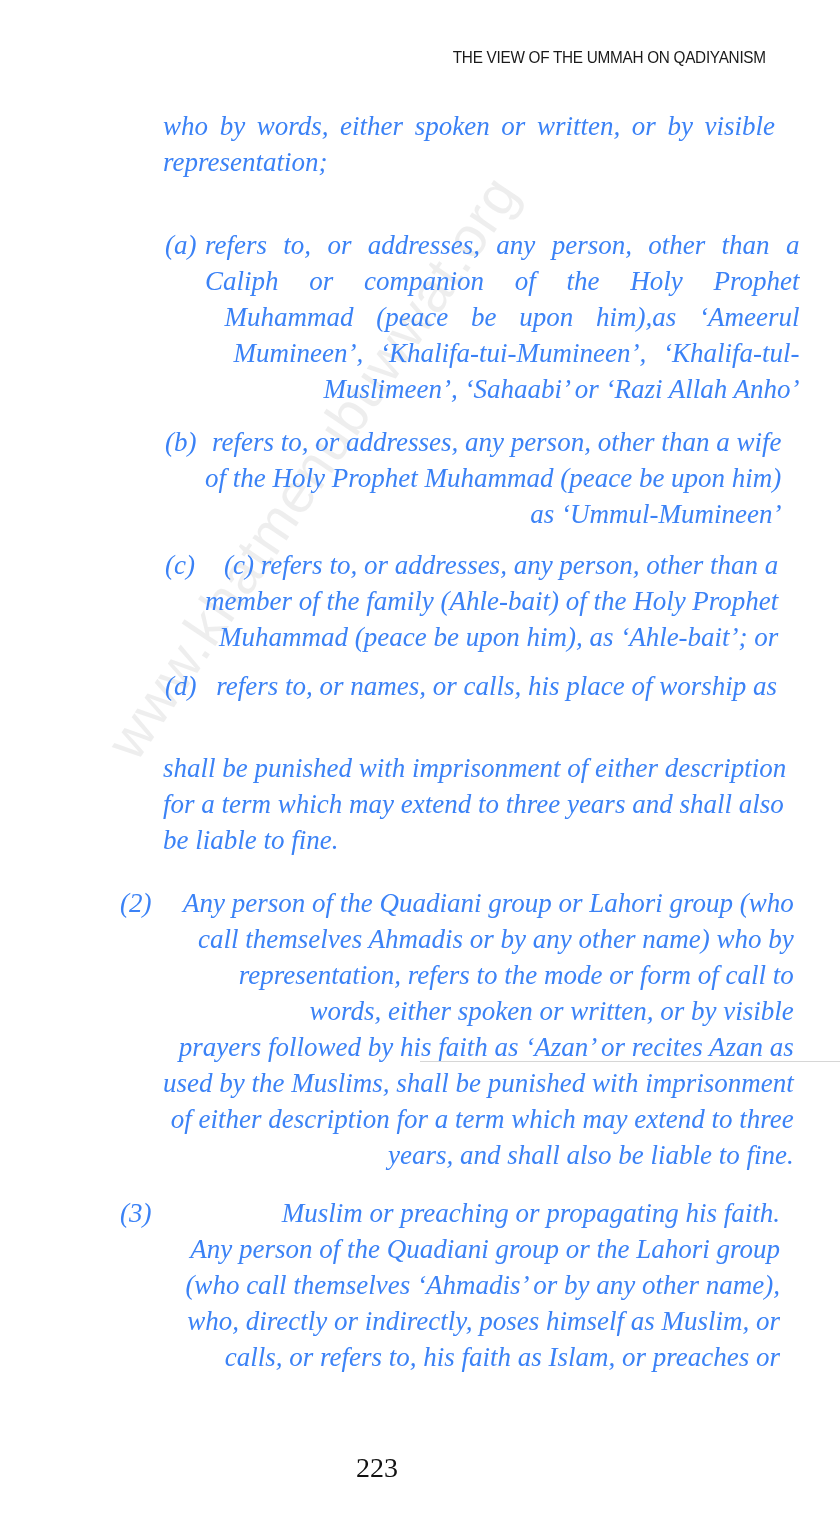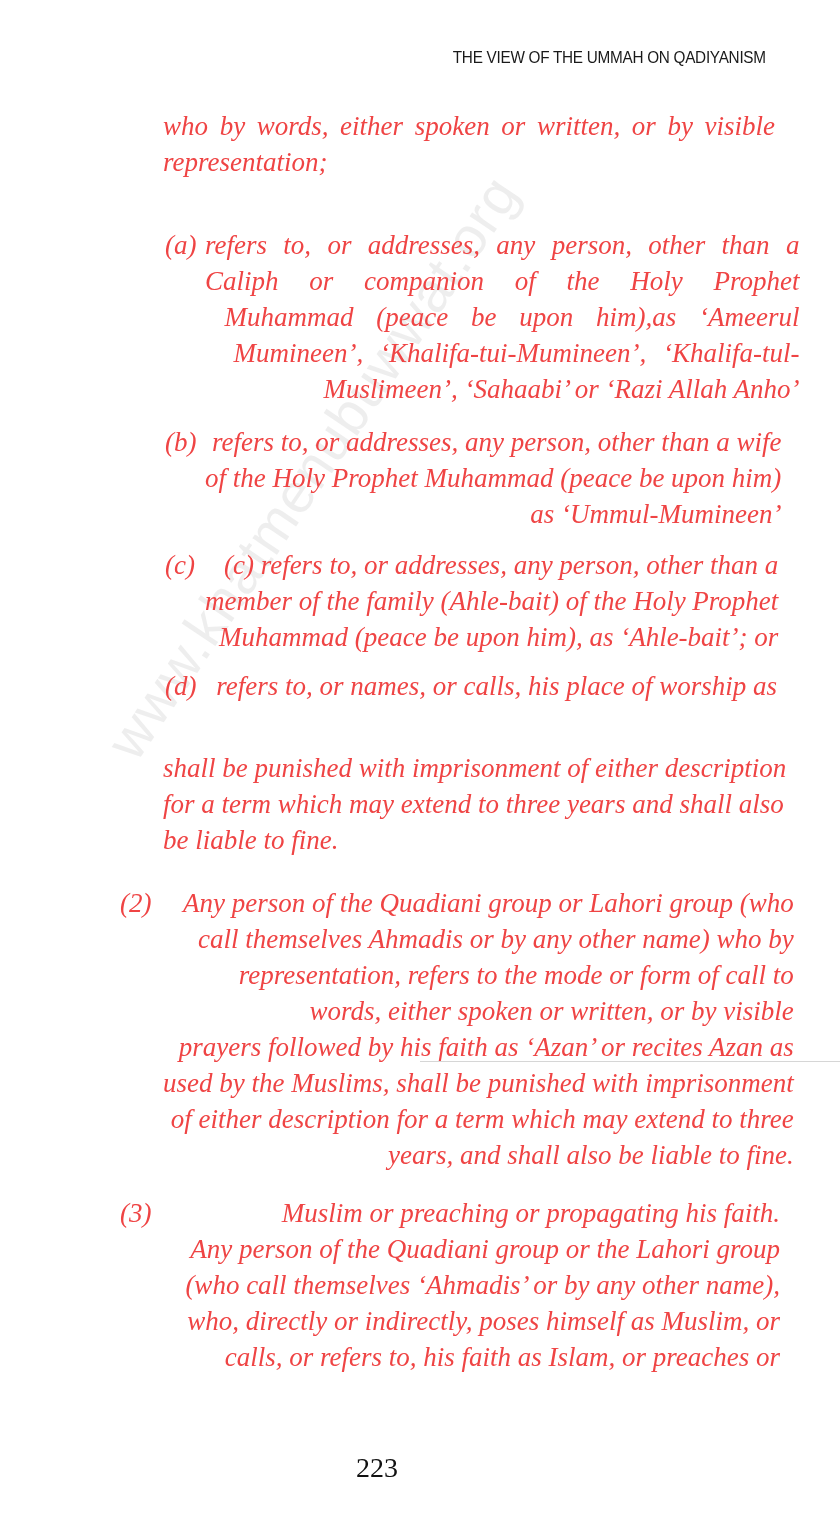--- a/index.html
+++ b/index.html
@@ -30,21 +30,21 @@
       color: #1a1a1a;
       transform: scaleX(0.9);
       transform-origin: right center;
       white-space: nowrap;
     }
     .body-text {
       font-family: "Liberation Serif", serif;
       font-style: italic;
       font-size: 27px;
       line-height: 36px;
-      color: #ef4444;
+      color: #3b82f6;
     }
     .para-lead {
       position: absolute;
       left: 163px;
       width: 612px;
       text-align: justify;
       text-align-last: left;
     }
     .item {
       position: absolute;

